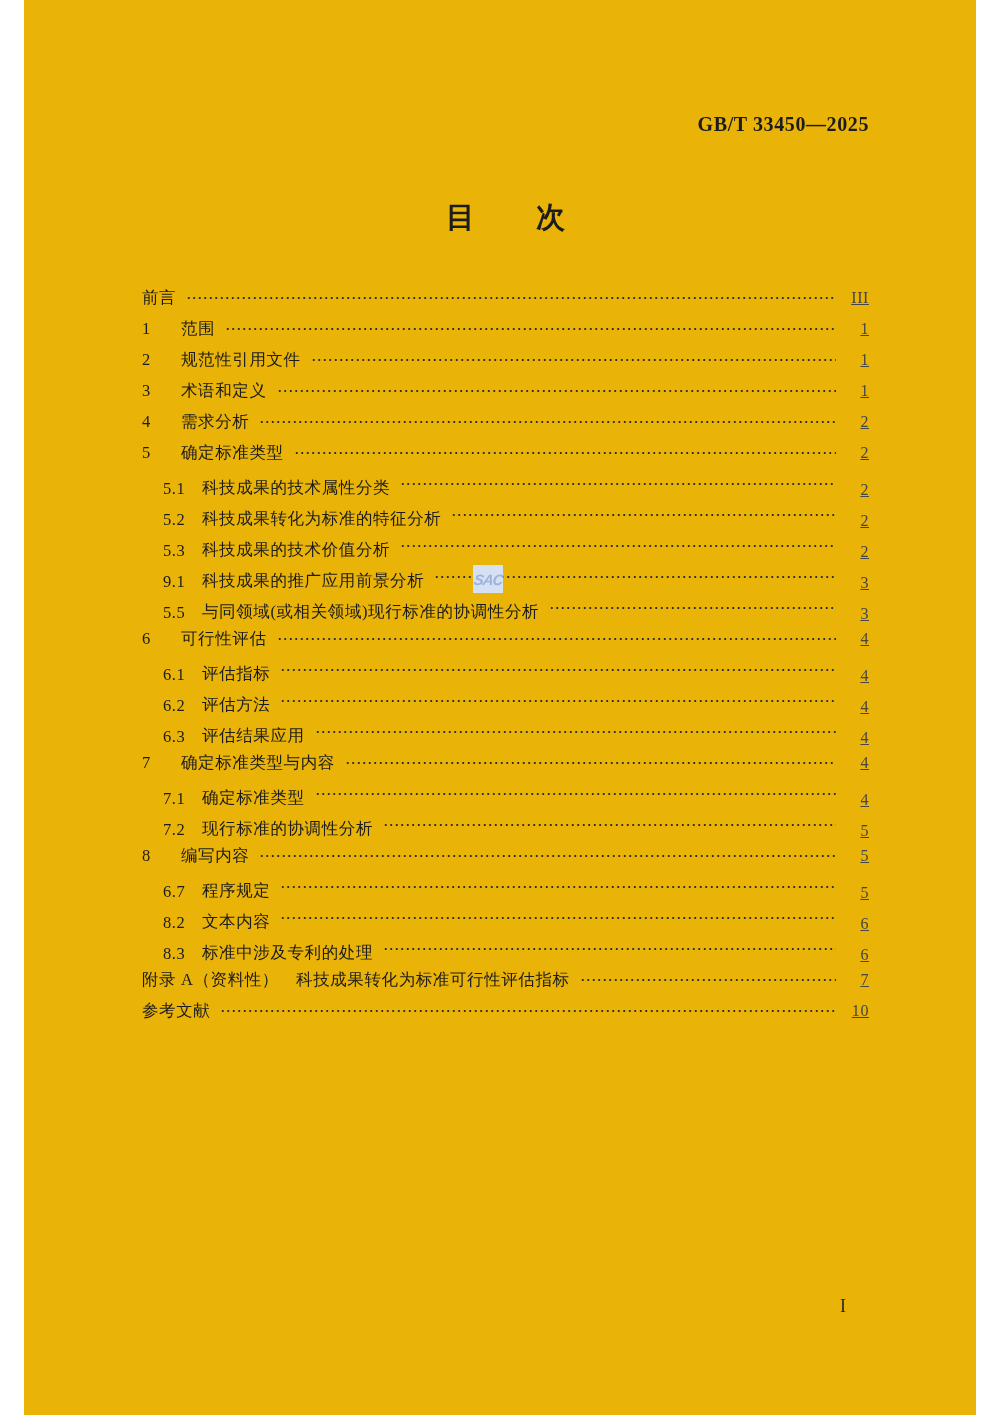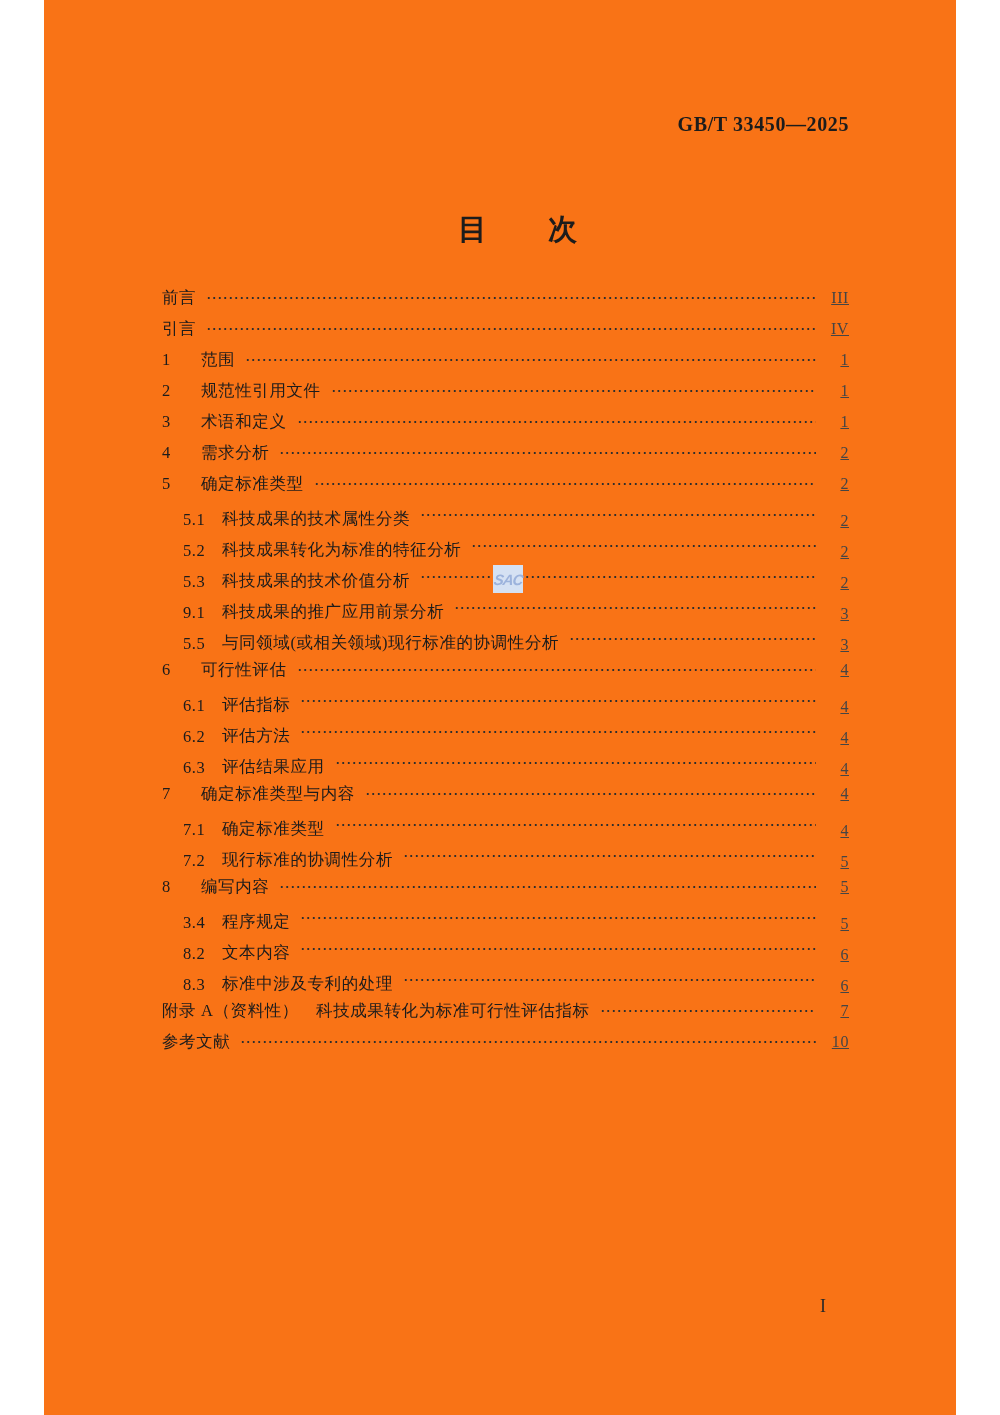--- a/index.html
+++ b/index.html
@@ -1,40 +1,41 @@
 <!DOCTYPE html>
 <html><head>
 <meta charset="utf-8">
 <style>
   html, body { margin: 0; padding: 0; background: #ffffff; }
   .page {
     position: relative;
     width: 912px;
     height: 1415px;
     margin: 0 auto;
-    background: #f97316;
+    background: #eab308;
     font-family: "Liberation Serif", "DejaVu Serif", serif;
     color: #1c1c1c;
     overflow: hidden;
+    padding-left: 40px;
   }
   .doc-code {
     position: absolute;
     top: 113px;
     right: 107px;
     font-size: 20px;
     font-weight: bold;
     letter-spacing: 0.6px;
     white-space: nowrap;
   }
   .title {
     position: absolute;
     top: 198px;
     left: 0;
     width: 100%;
-    margin: 12px;
+    margin: 0;
     text-align: center;
     font-size: 29px;
     font-weight: bold;
     letter-spacing: 1px;
     text-indent: 12px;
     white-space: pre;
   }
   .toc {
     position: absolute;
     top: 282px;
@@ -113,26 +114,20 @@
   <h1 class="title">目　　次</h1>
 
   <div class="toc">
       <div class="toc-row lvl1">
 
     <span class="label">前言</span>
     <span class="dots"></span>
     <span class="pg">III</span>
   </div>
       <div class="toc-row lvl1">
-
-    <span class="label">引言</span>
-    <span class="dots"></span>
-    <span class="pg">IV</span>
-  </div>
-      <div class="toc-row lvl1">
     <span class="num">1</span>
     <span class="label">范围</span>
     <span class="dots"></span>
     <span class="pg">1</span>
   </div>
       <div class="toc-row lvl1">
     <span class="num">2</span>
     <span class="label">规范性引用文件</span>
     <span class="dots"></span>
     <span class="pg">1</span>
@@ -227,21 +222,21 @@
     <span class="dots"></span>
     <span class="pg">5</span>
   </div>
       <div class="toc-row lvl1">
     <span class="num">8</span>
     <span class="label">编写内容</span>
     <span class="dots"></span>
     <span class="pg">5</span>
   </div>
       <div class="toc-row lvl2">
-    <span class="num">3.4</span>
+    <span class="num">6.7</span>
     <span class="label">程序规定</span>
     <span class="dots"></span>
     <span class="pg">5</span>
   </div>
       <div class="toc-row lvl2">
     <span class="num">8.2</span>
     <span class="label">文本内容</span>
     <span class="dots"></span>
     <span class="pg">6</span>
   </div>

